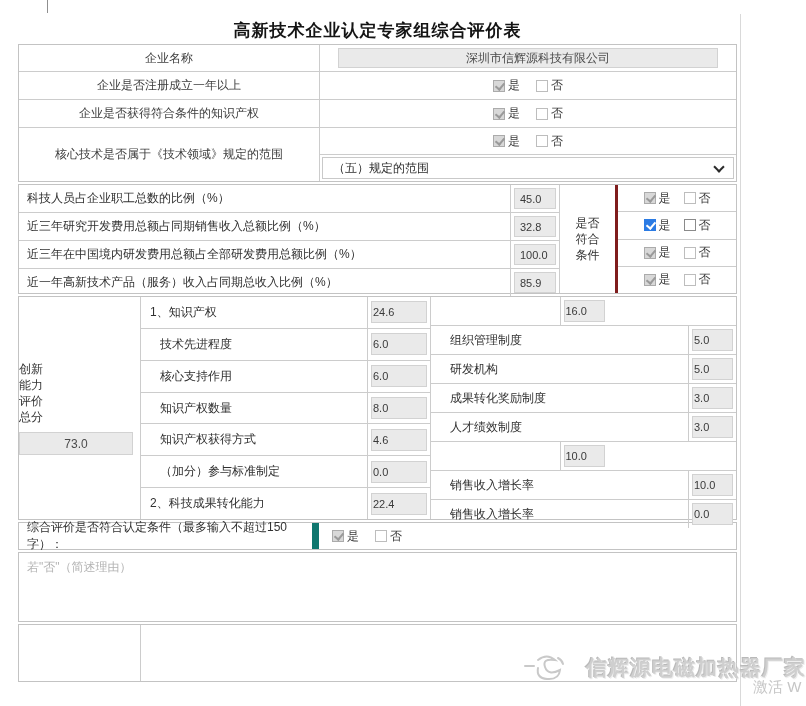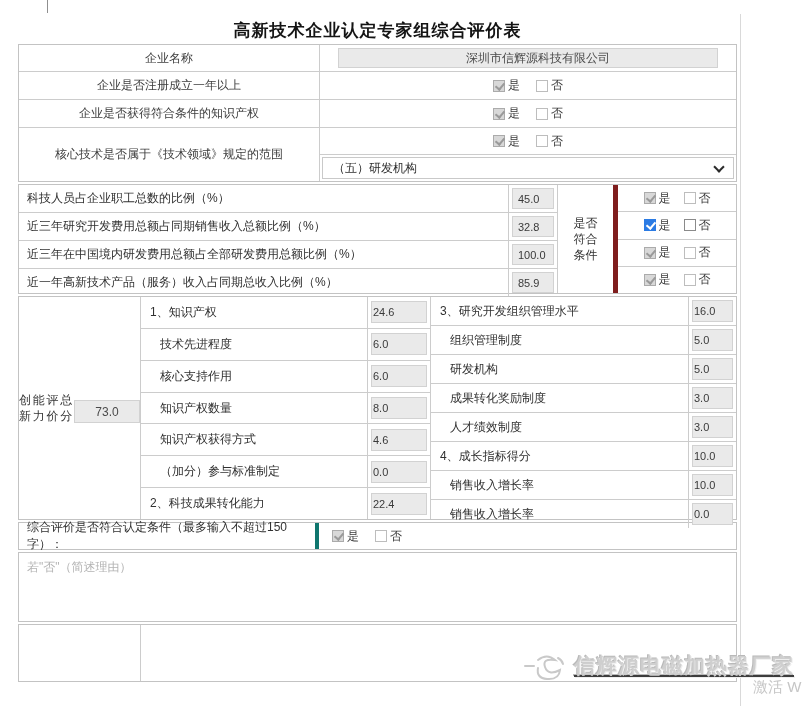--- a/index.html
+++ b/index.html
@@ -42,56 +42,56 @@
   .chev{width:6px;height:6px;border-right:2px solid #2b2b2b;border-bottom:2px solid #2b2b2b;
     transform:rotate(45deg);margin-top:-3px;}
   
   .tableB{display:flex;height:108px;}
   .bL{flex:1;display:flex;flex-direction:column;}
   .bLrow{flex:1;display:flex;align-items:center;}
   .bLrow + .bLrow{border-top:1px solid #cccccc;}
   .bLabel{flex:1;padding-left:8px;font-size:12px;color:#303030;}
   .bValCell{width:48px;align-self:stretch;border-left:1px solid #cccccc;display:flex;align-items:center;}
   .bValBox{flex:1;margin:3px;height:19px;padding-left:5px;font-size:11px;color:#3a3a3a;}
-  .bMid{width:55px;border-left:1px solid #cccccc;border-right:5px solid #7f1d1d;display:flex;
+  .bMid{width:55px;border-left:1px solid #cccccc;border-right:3px solid #7f1d1d;display:flex;
     flex-direction:column;align-items:center;justify-content:center;font-size:12px;color:#333;line-height:16px;}
   .bR{width:118px;display:flex;flex-direction:column;}
   .bRrow{flex:1;display:flex;align-items:center;justify-content:center;}
   .bRrow + .bRrow{border-top:1px solid #cccccc;}
   .bRrow .cbgroup{gap:13px;}
   
   .tableC{display:flex;height:222px;}
-  .cTotal{width:121px;border-right:1px solid #cccccc;display:flex;flex-direction:row;
-    align-items:center;justify-content:center;font-size:12px;color:#333;line-height:16px;}
+  .cTotal{width:121px;border-right:1px solid #cccccc;display:flex;flex-direction:column;
+    justify-content:center;font-size:12px;color:#333;line-height:16px;}
   .cTotalBox{width:112px;height:21px;margin-top:7px;justify-content:center;}
   .cMid{width:289px;border-right:1px solid #cccccc;display:flex;flex-direction:column;}
   .cRight{flex:1;display:flex;flex-direction:column;}
   .crow{flex:1;display:flex;align-items:center;justify-content:center;}
   .crow + .crow{border-top:1px solid #cccccc;}
   .cLabel{flex:1;padding-left:9px;font-size:12px;color:#303030;}
   .cLabel.ind{padding-left:19px;}
   .cScoreCell{align-self:stretch;border-left:1px solid #cccccc;display:flex;align-items:center;}
   .cScoreCell.w62{width:62px;} .cScoreCell.w47{width:47px;}
   .cScoreBox{flex:1;margin:3px;height:20px;padding-left:1px;font-size:11px;color:#3a3a3a;}
   
   .tableD{height:26px;display:flex;align-items:stretch;}
-  .dLabel{width:300px;border-right:4px solid #0f766e;display:flex;align-items:center;
+  .dLabel{width:300px;border-right:7px solid #0f766e;display:flex;align-items:center;
     padding-left:8px;font-size:12px;color:#303030;box-sizing:border-box;}
   .dRight{flex:1;display:flex;align-items:center;padding-left:13px;}
   
   .tableE{height:68px;}
   .tableE textarea{width:100%;height:100%;box-sizing:border-box;border:none;outline:none;
     resize:none;padding:6px 8px;font-family:inherit;font-size:12px;color:#333;background:transparent;}
   .tableE textarea::placeholder{color:#b3b3b3;}
   
   .tableF{height:56px;display:flex;}
   .fLeft{width:121px;border-right:1px solid #cccccc;position:relative;}
   .fRight{flex:1;}
   
-  .brandmark{position:absolute;left:524px;top:650px;display:flex;align-items:center;gap:6px;text-decoration:underline;}
+  .brandmark{position:absolute;left:524px;top:650px;display:flex;align-items:flex-end;gap:18px;}
   .brandtext{font-size:21px;font-weight:bold;color:#cfcfcf;letter-spacing:1px;
     text-shadow:1px 1px 0 #efefef,-1px -1px 0 #b9b9b9;}
   .activate{position:absolute;left:753px;top:678px;font-size:15px;color:#c6c6c6;white-space:nowrap;}
 </style>
 </head>
 <body>
 
 <div class="top-tick"></div>
 <div class="page-edge"></div>
 
@@ -146,21 +146,21 @@
                 <span class="cblab">是</span>
               </span>
             <span class="cbpair">
                 <span class="cb empty"></span>
                 <span class="cblab">否</span>
               </span>
           </div>
         </div>
         <div class="subrow">
           <div class="dropdown">
-            <span>（五）研发机构</span>
+            <span>（五）规定的范围</span>
             <span class="chev"></span>
           </div>
         </div>
       </div>
     </div>
   </div>
 
   <div class="tbl gap tableB">
     <div class="bL">
       <div class="bLrow">
@@ -292,21 +292,20 @@
       </div>
       <div class="crow">
         <div class="cLabel">2、科技成果转化能力</div>
         <div class="cScoreCell w62">
             <div class="graybox cScoreBox">22.4</div>
           </div>
       </div>
     </div>
     <div class="cRight">
       <div class="crow">
-        <div class="cLabel">3、研究开发组织管理水平</div>
         <div class="cScoreCell w47">
             <div class="graybox cScoreBox">16.0</div>
           </div>
       </div>
       <div class="crow">
         <div class="cLabel ind">组织管理制度</div>
         <div class="cScoreCell w47">
             <div class="graybox cScoreBox">5.0</div>
           </div>
       </div>
@@ -322,21 +321,20 @@
             <div class="graybox cScoreBox">3.0</div>
           </div>
       </div>
       <div class="crow">
         <div class="cLabel ind">人才绩效制度</div>
         <div class="cScoreCell w47">
             <div class="graybox cScoreBox">3.0</div>
           </div>
       </div>
       <div class="crow">
-        <div class="cLabel">4、成长指标得分</div>
         <div class="cScoreCell w47">
             <div class="graybox cScoreBox">10.0</div>
           </div>
       </div>
       <div class="crow">
         <div class="cLabel ind">销售收入增长率</div>
         <div class="cScoreCell w47">
             <div class="graybox cScoreBox">10.0</div>
           </div>
       </div>

